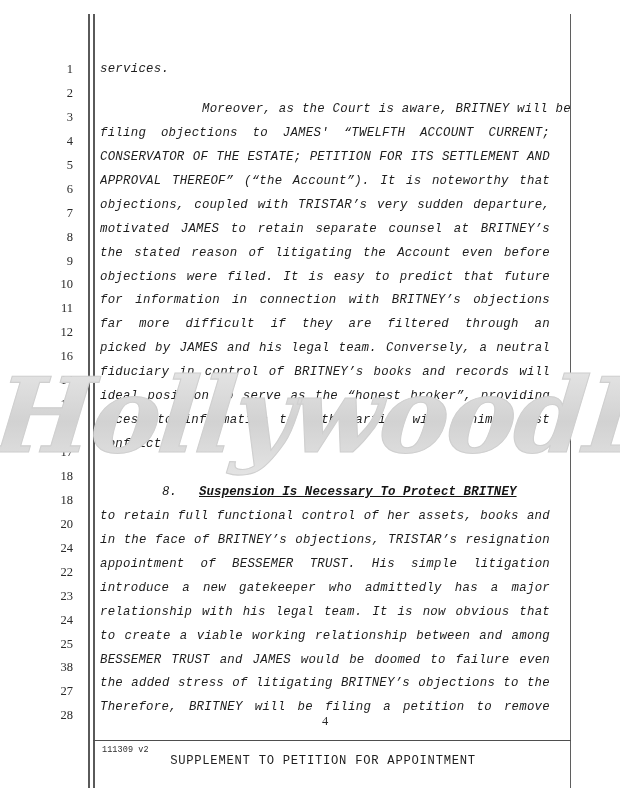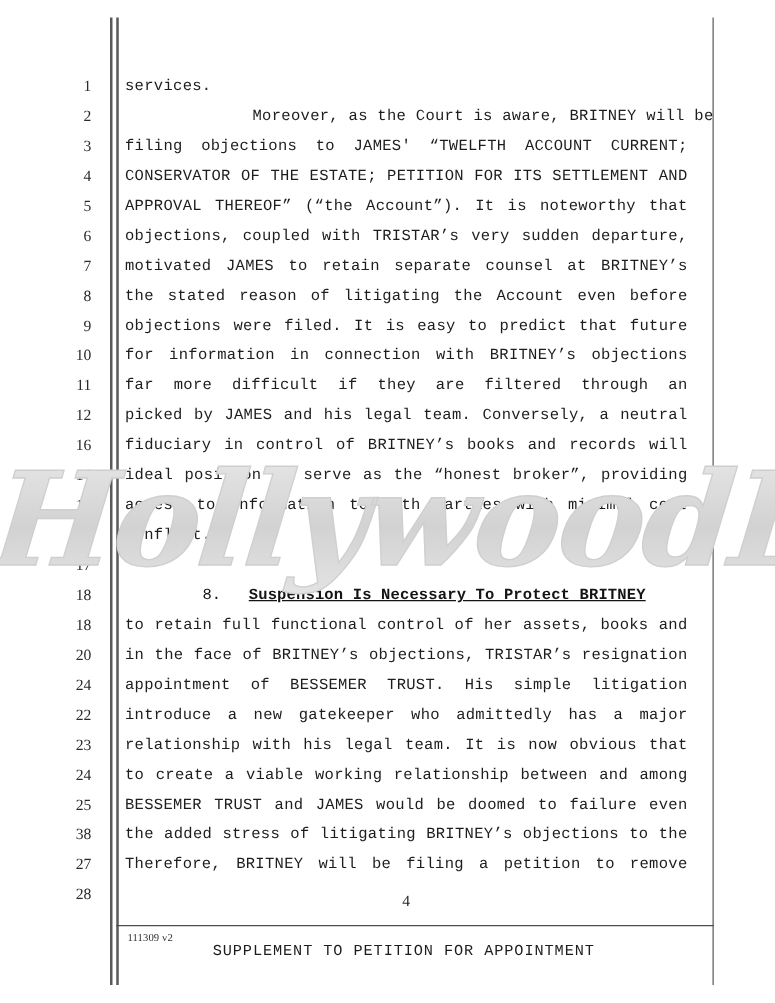--- a/index.html
+++ b/index.html
@@ -63,20 +63,21 @@
     box-sizing: border-box;
   }
 
   
   .body-text {
     position: absolute;
     left: 100px;
     top: 58px;
     width: 450px;
     z-index: 3;
+    font-style: italic;
   }
   .text-line {
     height: 23.95px;
     line-height: 23.95px;
     font-family: "Liberation Mono", "DejaVu Sans Mono", monospace;
     font-size: 12.4px;
     letter-spacing: 0.02em;
     color: #1d1d1d;
     white-space: pre;
     box-sizing: border-box;
@@ -87,20 +88,21 @@
     text-align: justify;
     text-align-last: justify;
     overflow: hidden;
   }
   .text-line.plain {
     white-space: pre;
   }
   .text-line.indent {
     padding-left: 102px;
     white-space: pre;
+    margin-top: 16px;
   }
 
   
   .heading-line {
     height: 23.95px;
     line-height: 23.95px;
     font-family: "Liberation Mono", "DejaVu Sans Mono", monospace;
     font-size: 12.4px;
     color: #141414;
     white-space: pre;
@@ -145,21 +147,21 @@
     left: 93px;
     top: 742px;
     width: 478px;
     height: 24px;
     z-index: 3;
   }
   .footer-docref {
     position: absolute;
     left: 9px;
     top: 3px;
-    font-family: Liberation Serif, serif;
+    font-family: Liberation Mono, monospace;
     font-size: 8.5px;
     color: #303030;
     letter-spacing: 0.01em;
   }
   .footer-title {
     position: absolute;
     left: 0;
     top: 12px;
     width: 460px;
     text-align: center;

